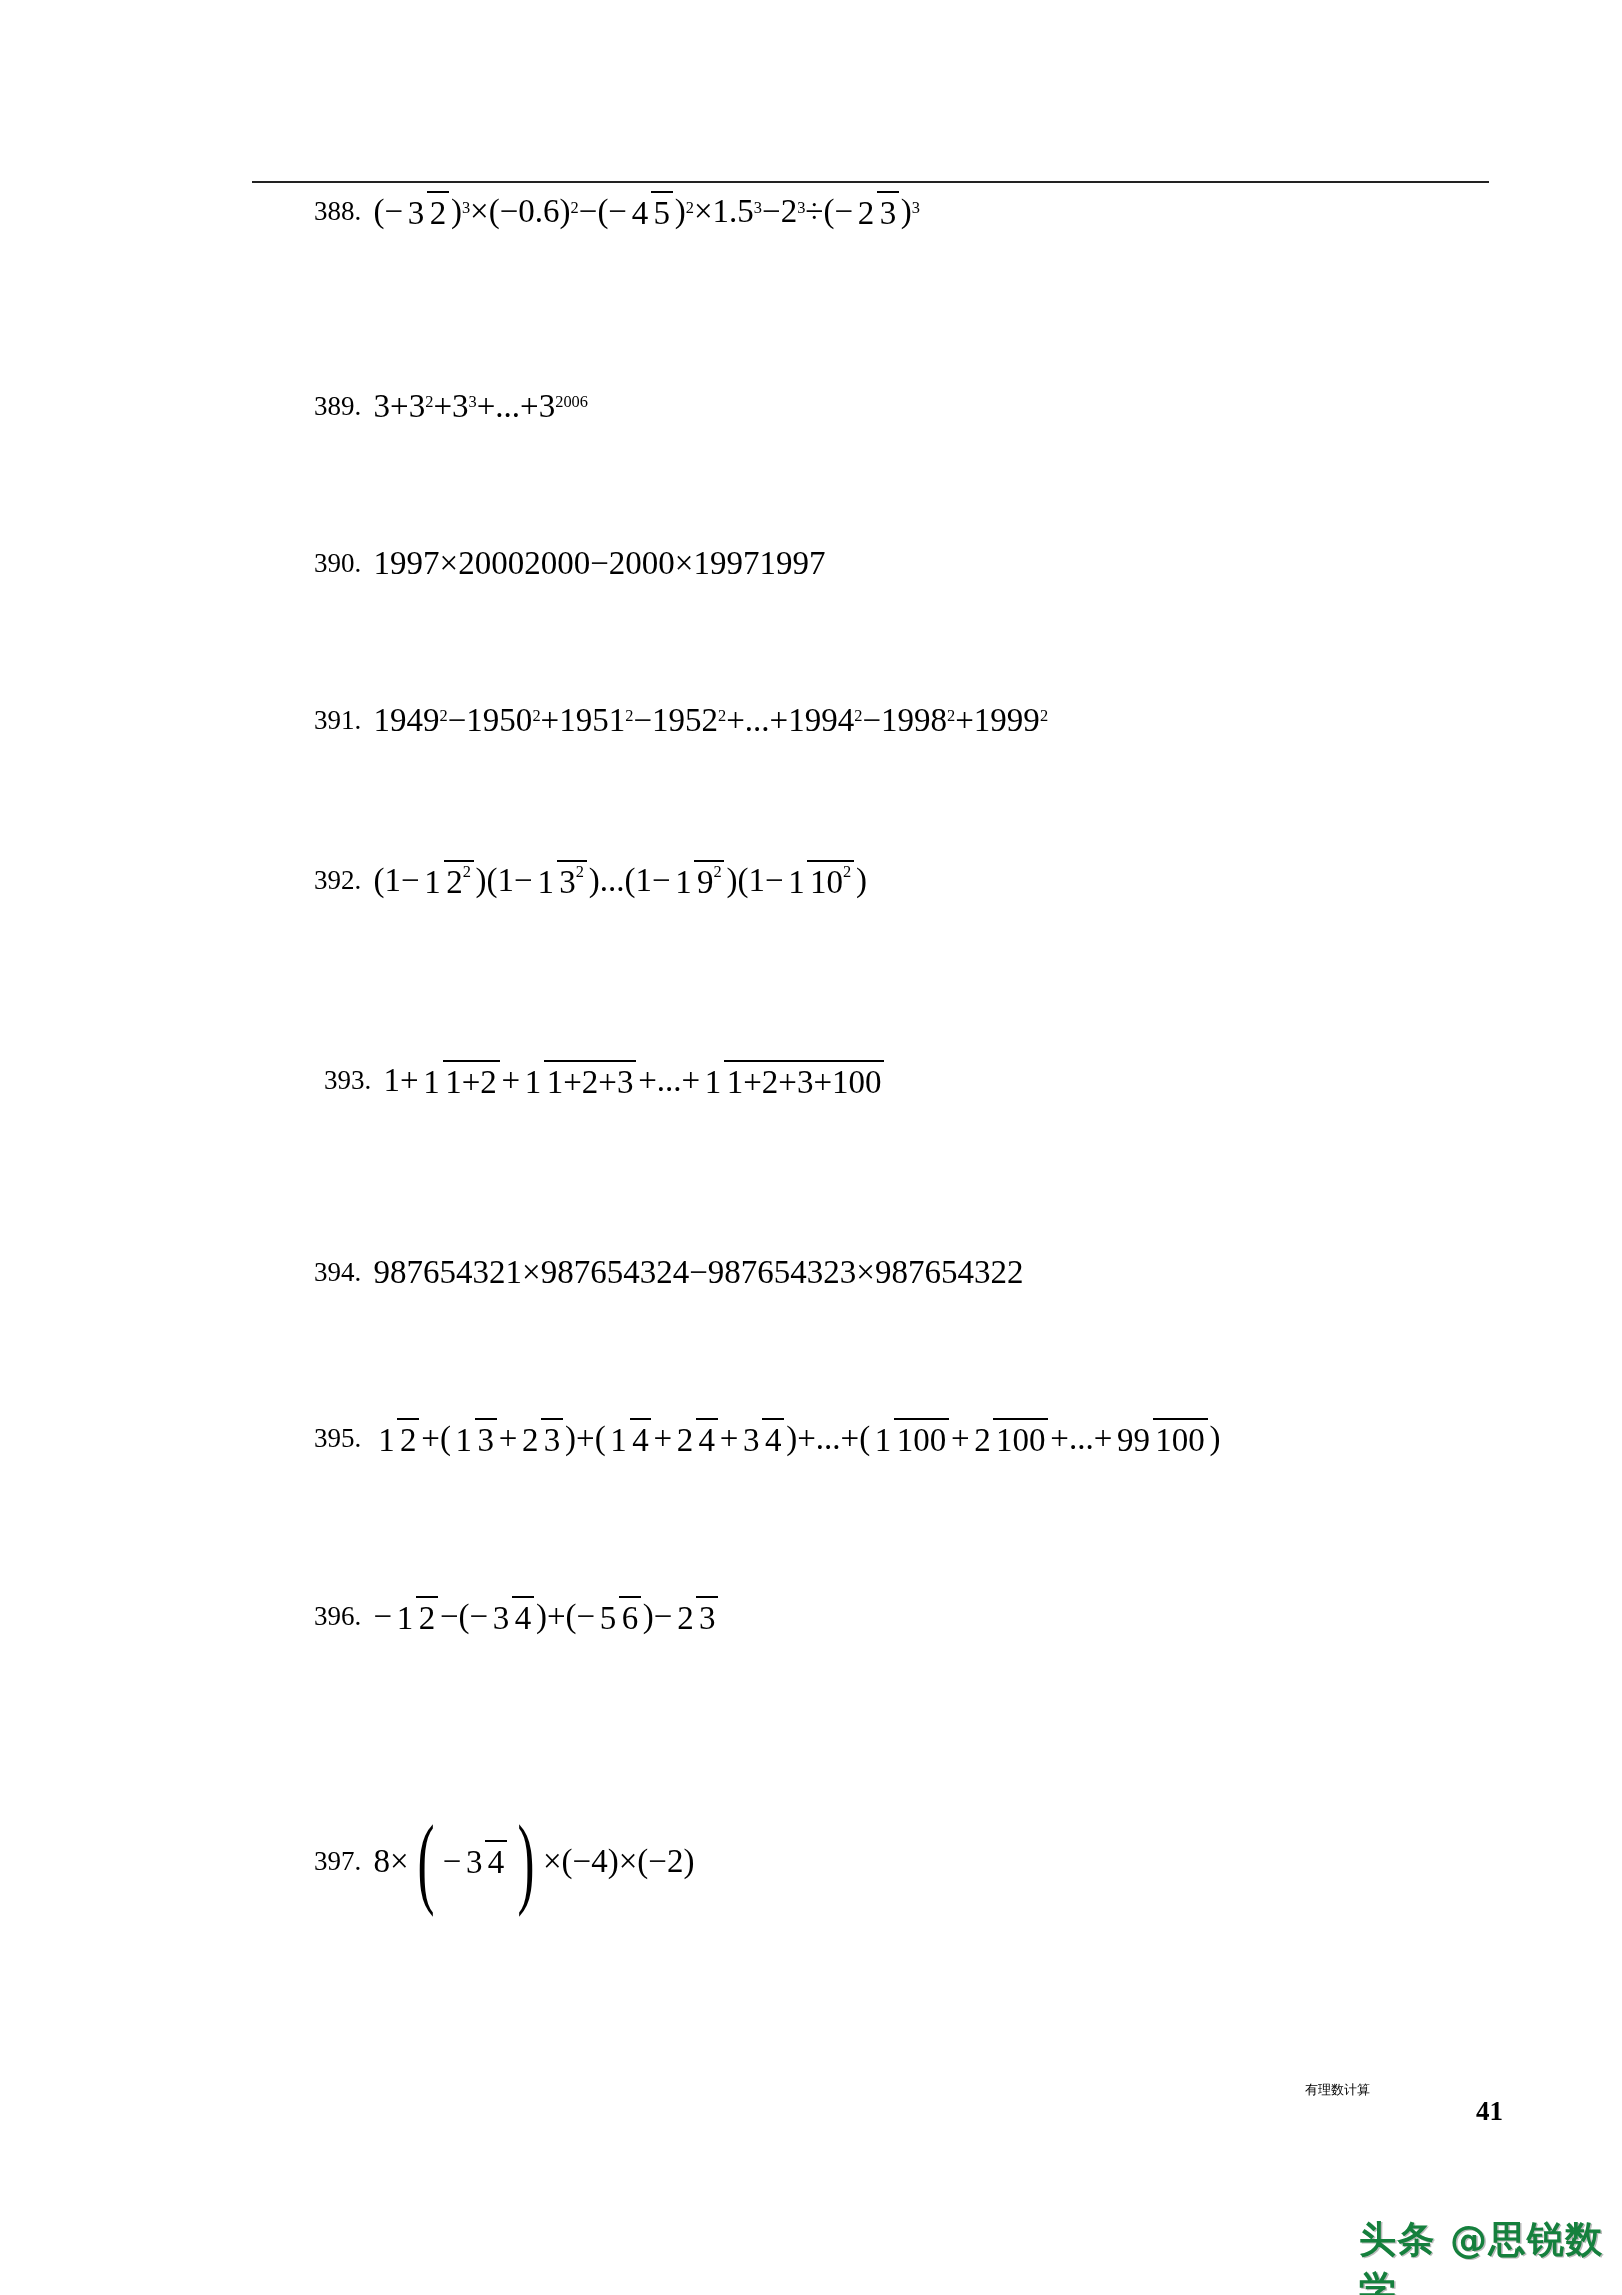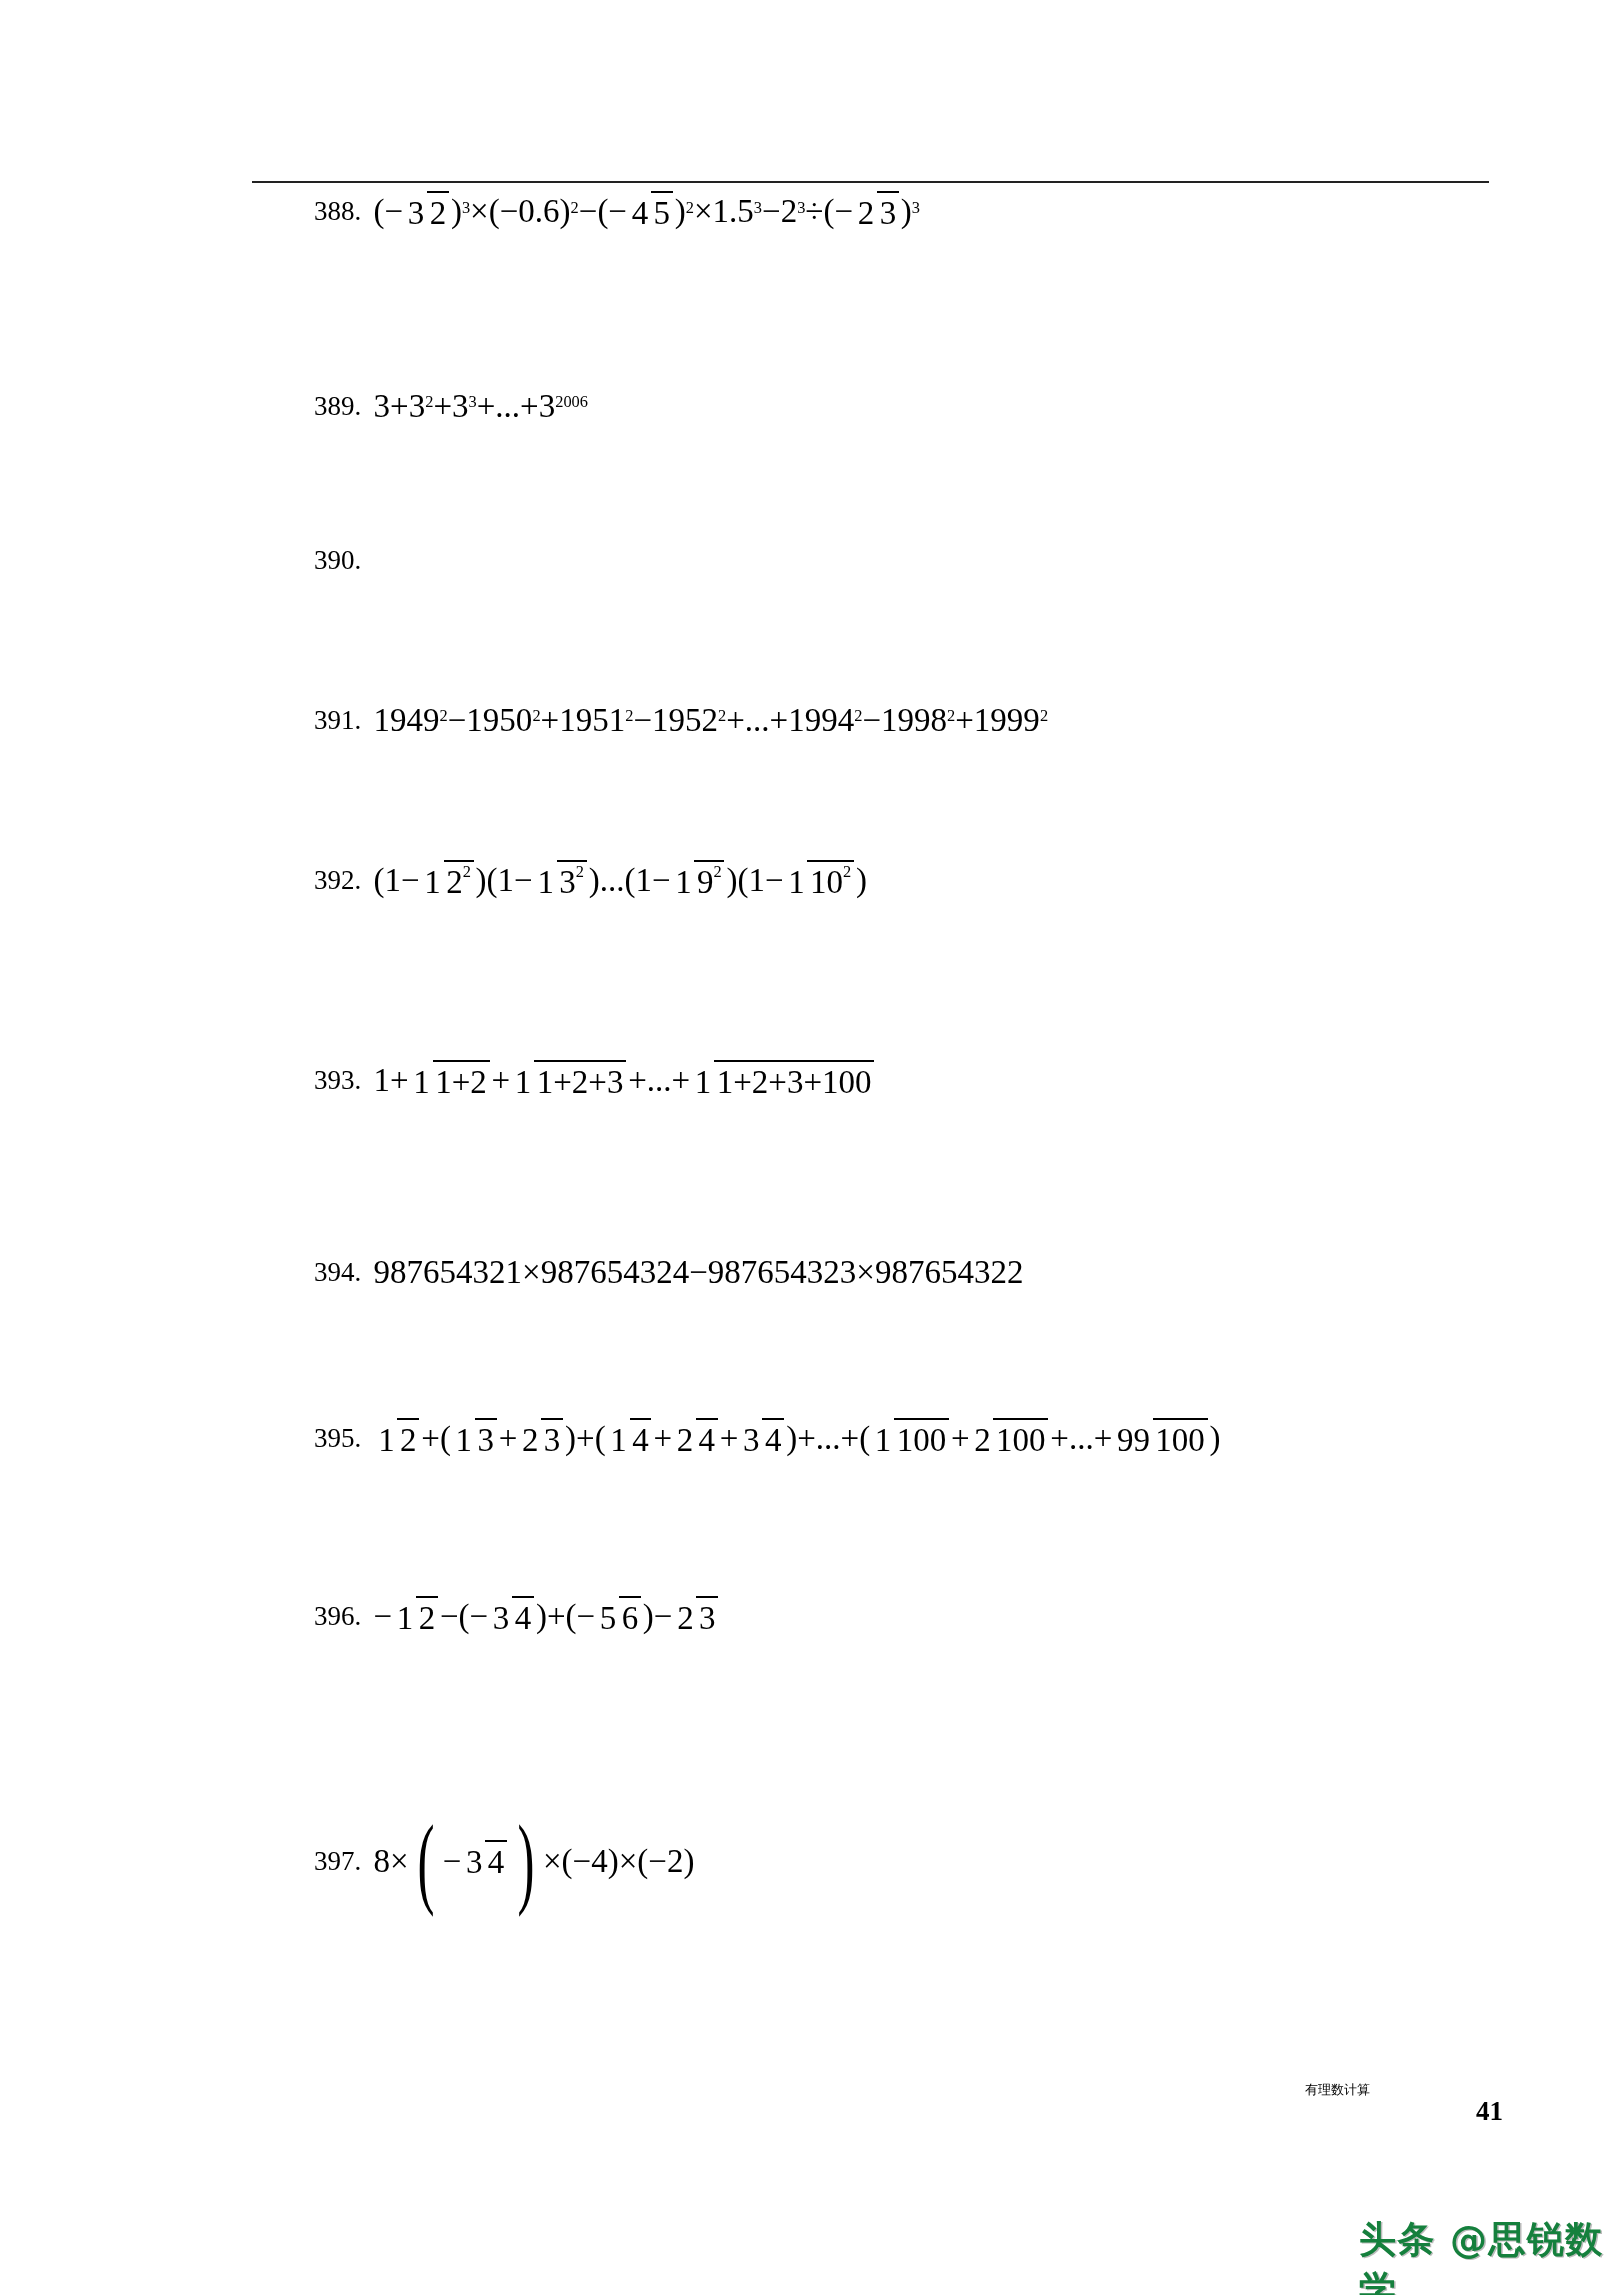--- a/index.html
+++ b/index.html
@@ -56,20 +56,23 @@
       <sup>2</sup>
     <span>+3</span>
       <sup>3</sup>
     <span>+...+3</span>
       <sup>2006</sup>
   </span>
 </div>
 
 <div class="problem" style="top:545px;">
   <span class="num">390.</span>
+  <span class="expr">
+      <span>1997×20002000−2000×19971997</span>
+    </span>
 </div>
 
 <div class="problem" style="top:702px;">
   <span class="num">391.</span>
   <span class="expr">
     <span>1949</span>
       <sup>2</sup>
     <span>−1950</span>
       <sup>2</sup>
     <span>+1951</span>
@@ -93,21 +96,21 @@
     <span>)(1−</span>
     <span class="frac"><span class="n">1</span><span class="d"><span>3</span><sup>2</sup></span></span>
     <span>)...(1−</span>
     <span class="frac"><span class="n">1</span><span class="d"><span>9</span><sup>2</sup></span></span>
     <span>)(1−</span>
     <span class="frac"><span class="n">1</span><span class="d"><span>10</span><sup>2</sup></span></span>
     <span>)</span>
   </span>
 </div>
 
-<div class="problem" style="top:1060px;">
+<div class="problem" style="top:1060px;margin-left:10px;">
   <span class="num">393.</span>
   <span class="expr">
     <span>1+</span>
     <span class="frac"><span class="n">1</span><span class="d">1+2</span></span>
     <span>+</span>
     <span class="frac"><span class="n">1</span><span class="d">1+2+3</span></span>
     <span>+...+</span>
     <span class="frac"><span class="n">1</span><span class="d">1+2+3+100</span></span>
   </span>
 </div>

